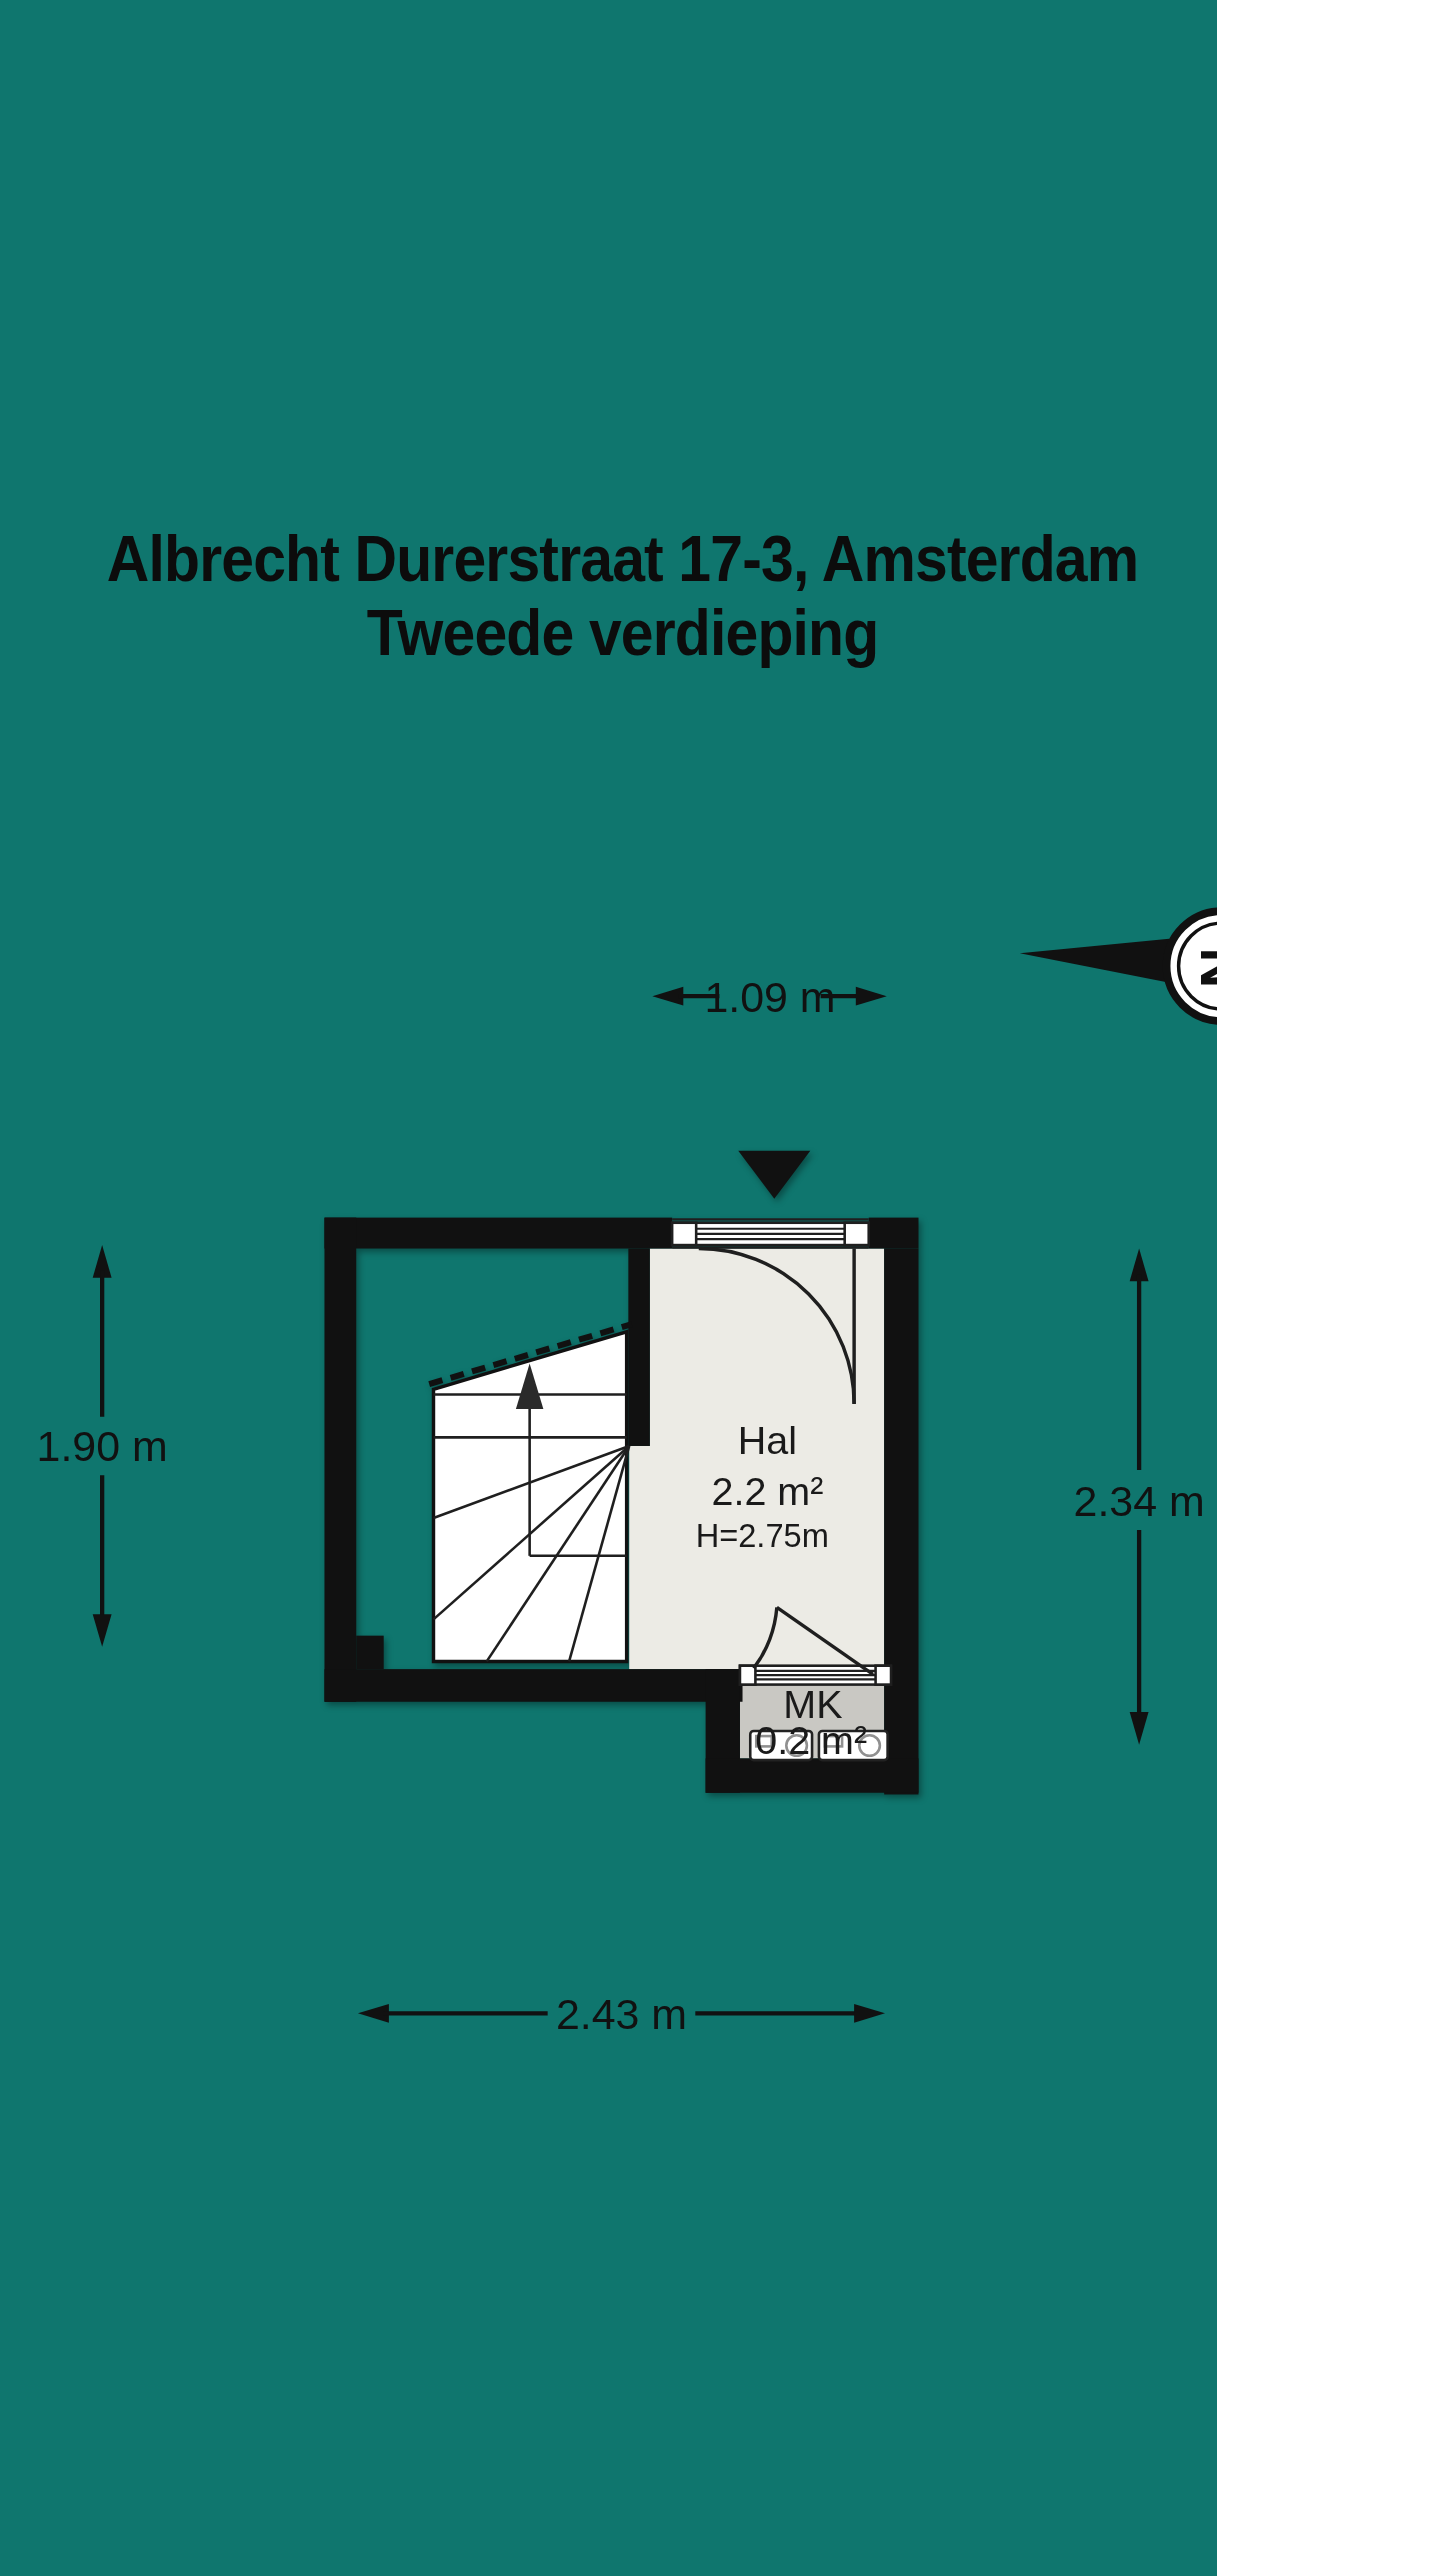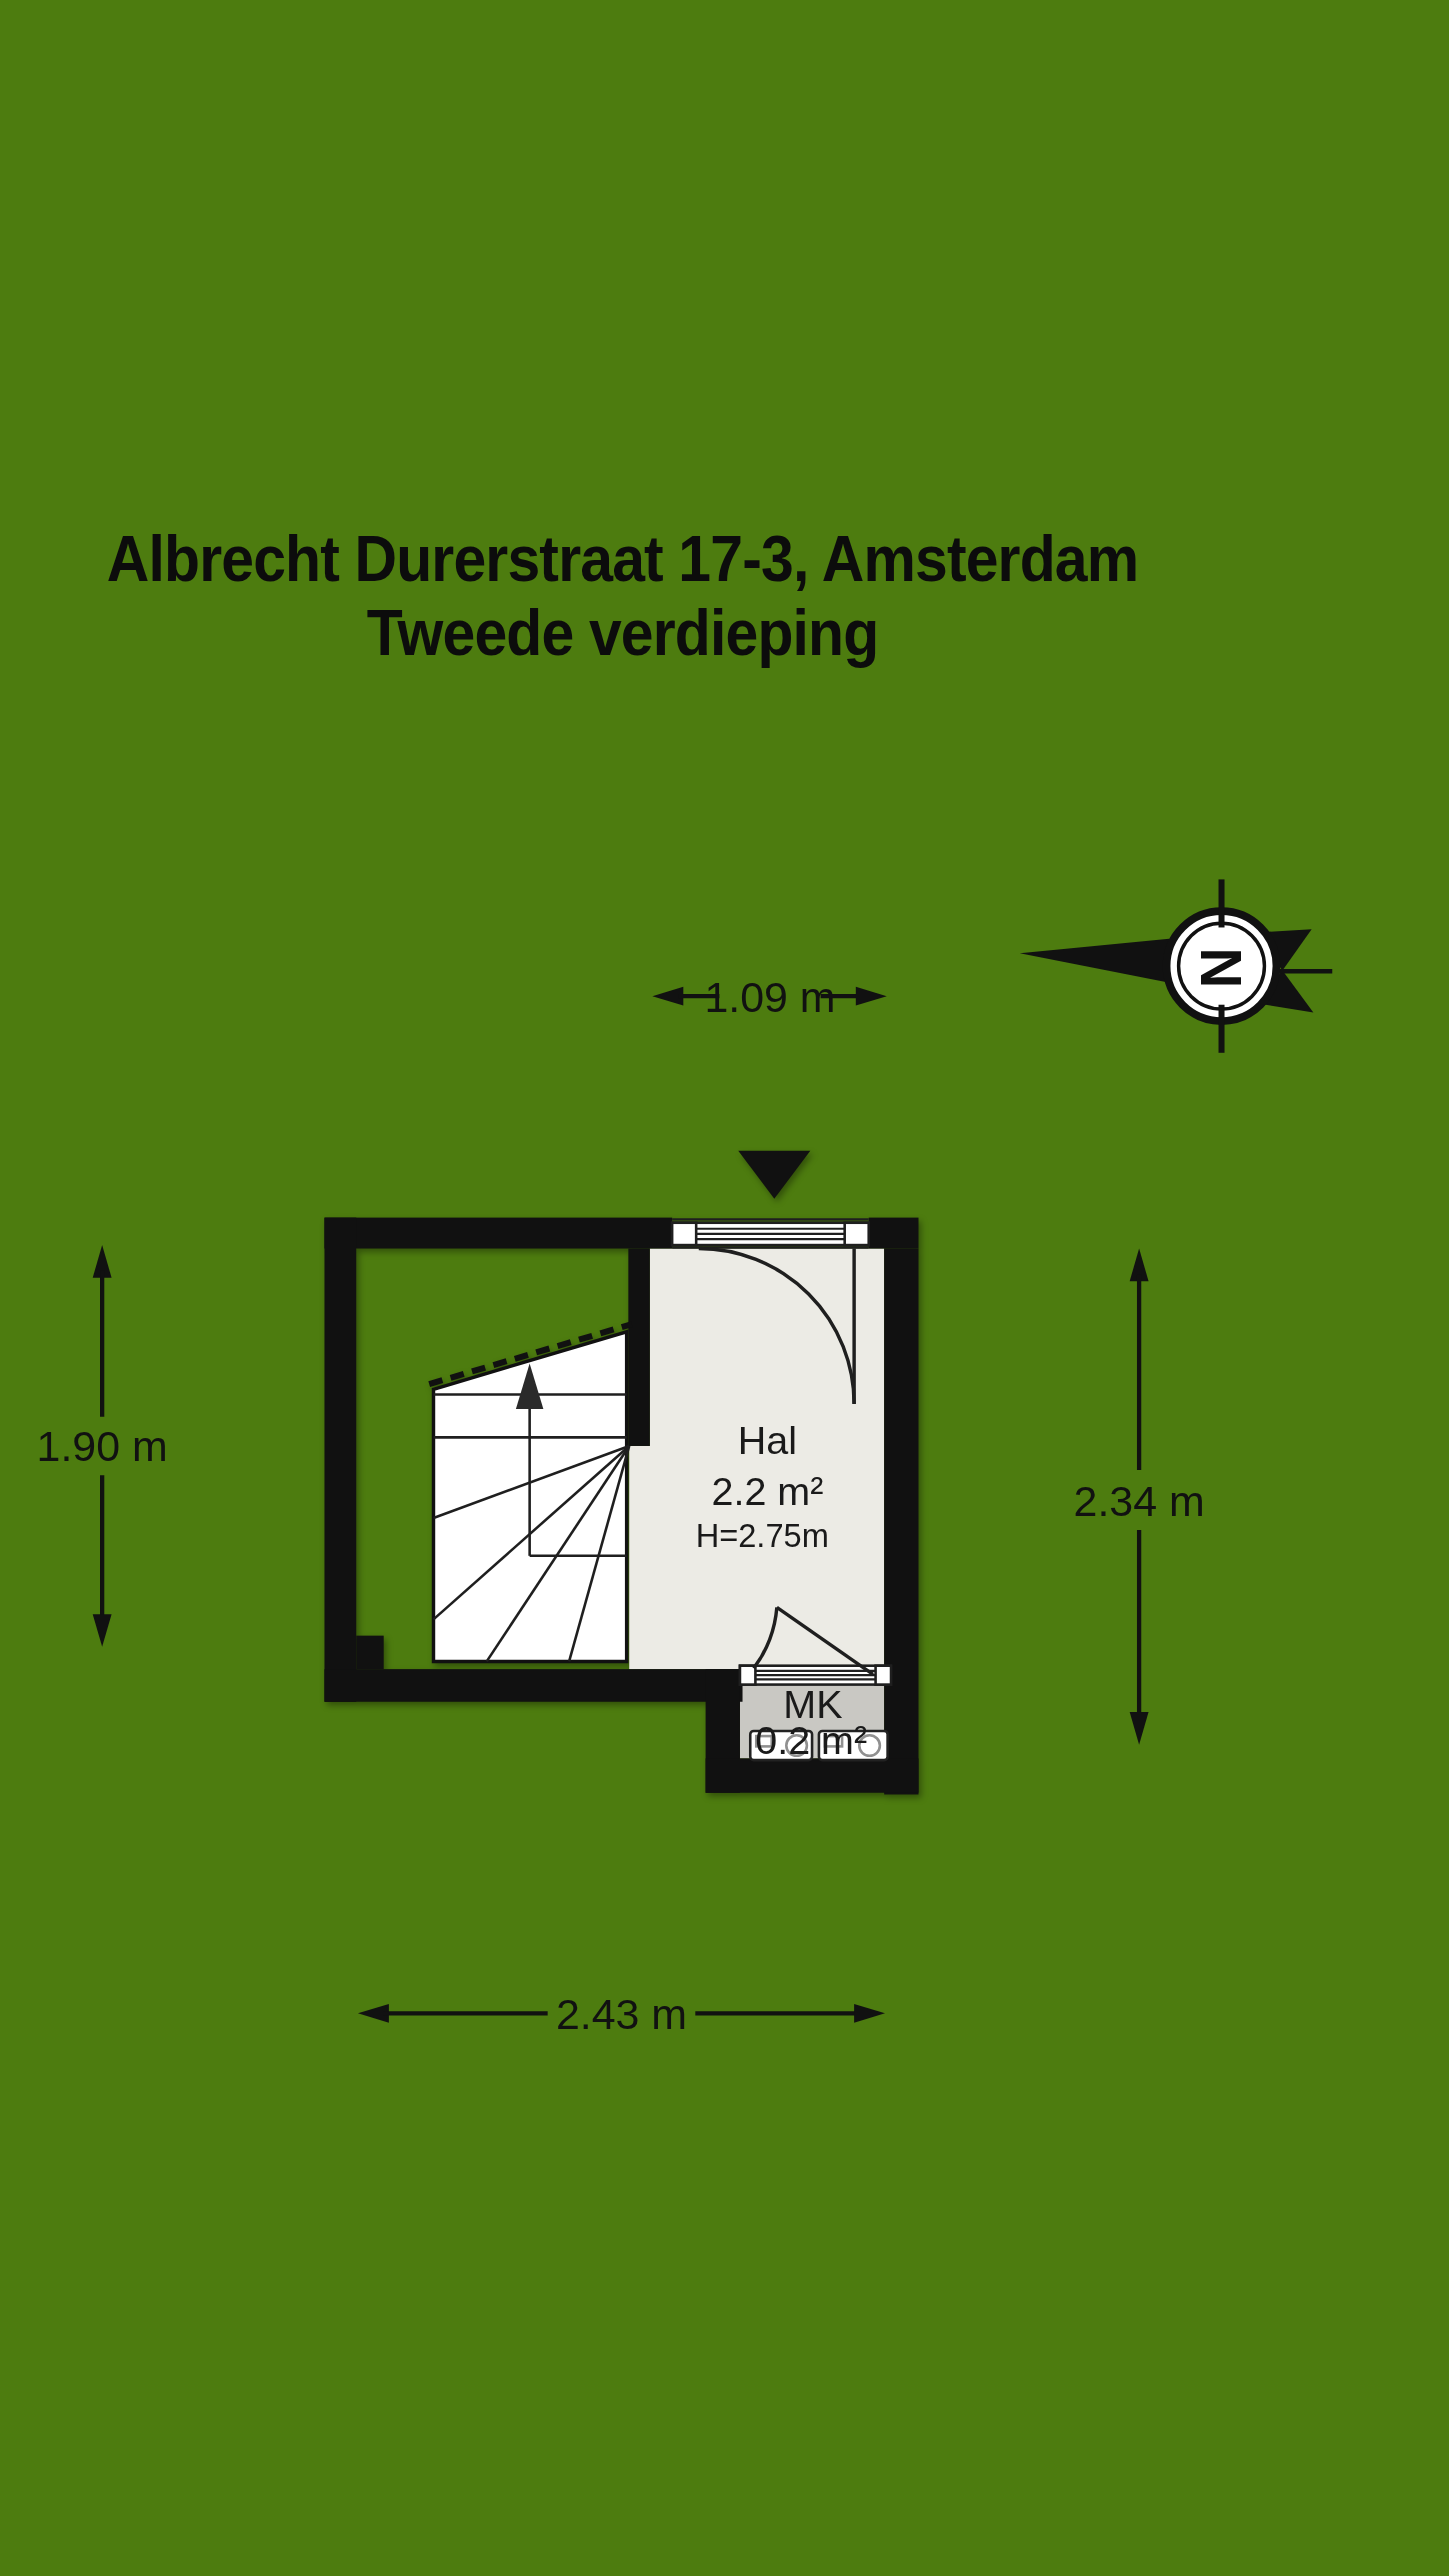--- a/index.html
+++ b/index.html
@@ -1,16 +1,16 @@
 <!DOCTYPE html>
 <html style="font-size:13.7px"><head>
 <meta charset="utf-8">
 <style>
   html,body{margin:0;padding:0;background:#ffffff;}
-  #page{position:relative;width:1449px;height:2576px;background:#4d7c0f;overflow:hidden;
+  #page{position:relative;width:1217px;height:2576px;background:#0f766e;overflow:hidden;
         font-family:"Liberation Sans", sans-serif;}
   #title-block{position:absolute;top:522px;left:0;width:1245px;text-align:center;
 - }
   #title-block{transform:scaleX(.92);transform-origin:623px 0;}
   #title-block .t-line{font-weight:bold;font-size:64px;line-height:74px;color:#0c0c0c;
         letter-spacing:-0.9px;white-space:nowrap;}
   svg{position:absolute;top:0;left:0;}
   .shadowed{filter:drop-shadow(3px 4px 4px rgba(0,0,0,0.35));}
   .wall{fill:#111111;stroke:none;}
   .thin{stroke:#1f1f1f;stroke-width:3;fill:none;}

